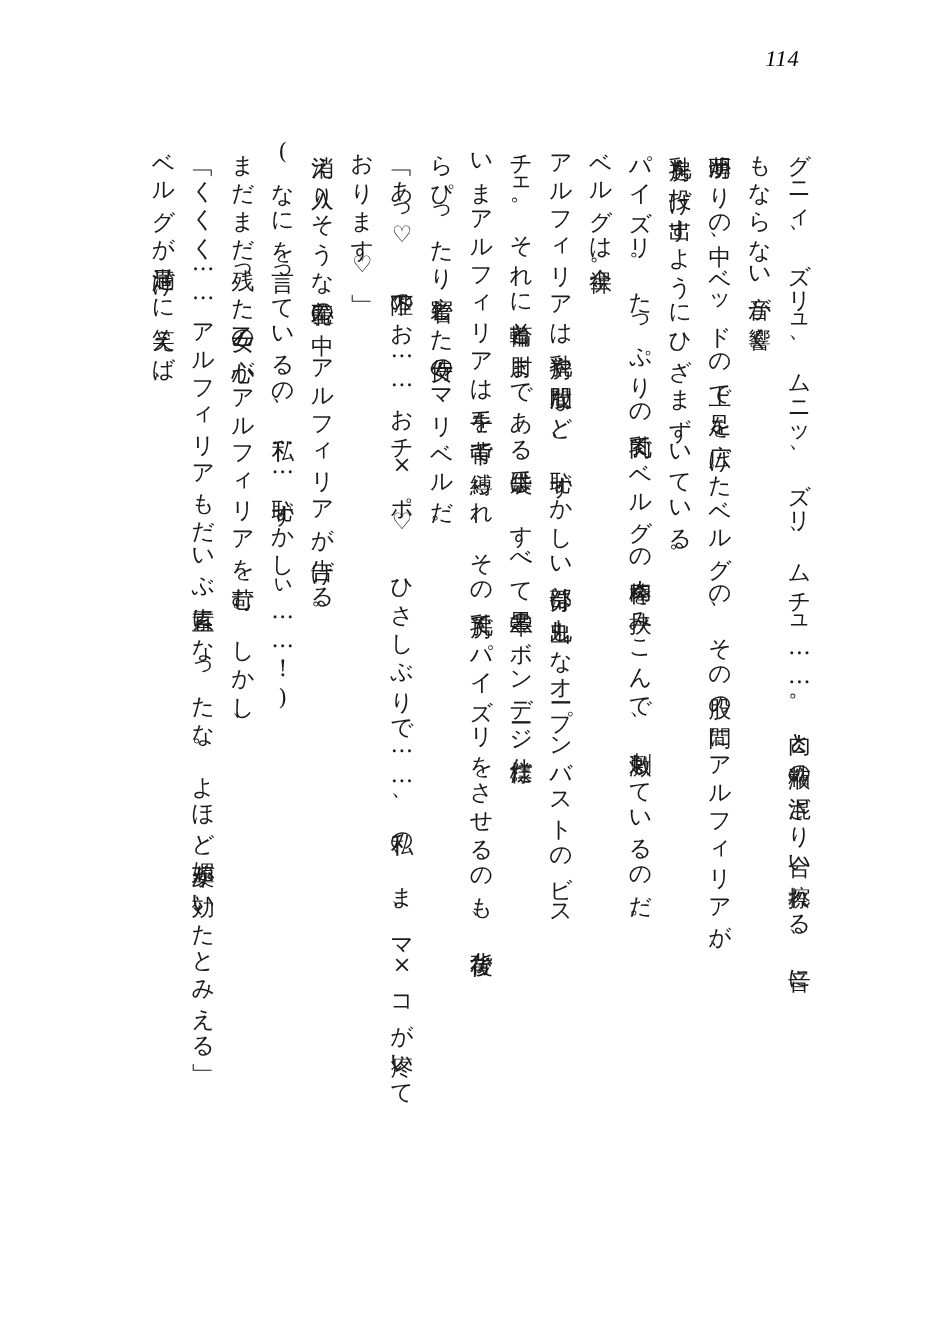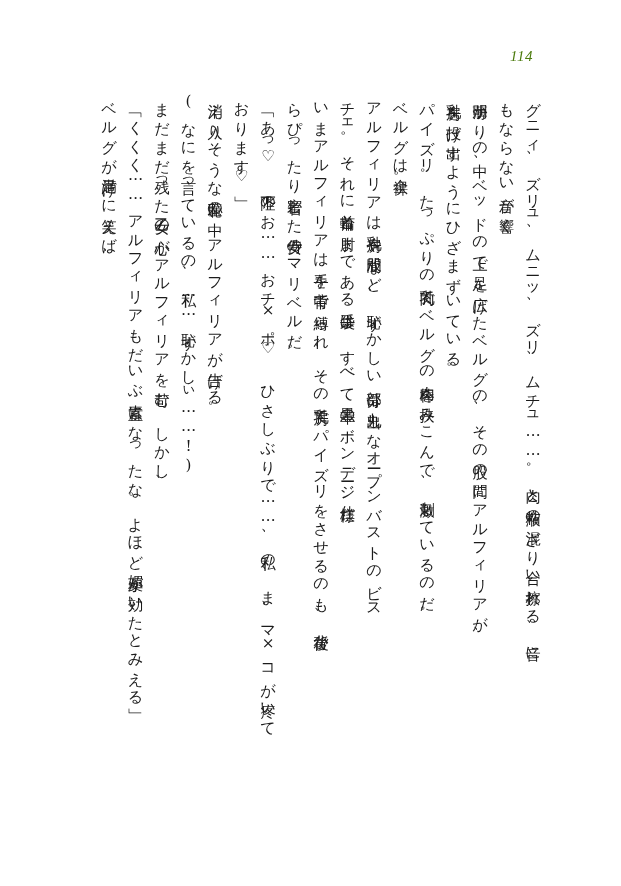--- a/index.html
+++ b/index.html
@@ -11,26 +11,26 @@
     position: relative;
     width: 621px;
     height: 886px;
     background: #ffffff;
     overflow: hidden;
     font-family: "Liberation Serif", "DejaVu Serif", serif;
     color: #1a1a1a;
   }
   #page-number {
     position: absolute;
-    top: 48px;
+    top: 32px;
     right: 88px;
     font-size: 15px;
     font-style: italic;
     font-family: "Liberation Serif", "DejaVu Serif", serif;
-    color: #4d7c0f;
+    color: #000000;
     letter-spacing: 0.5px;
   }
   #body-text {
     position: absolute;
     top: 92px;
     left: 72px;
     width: 474px;
     height: 718px;
     display: flex;
     flex-direction: row-reverse;

